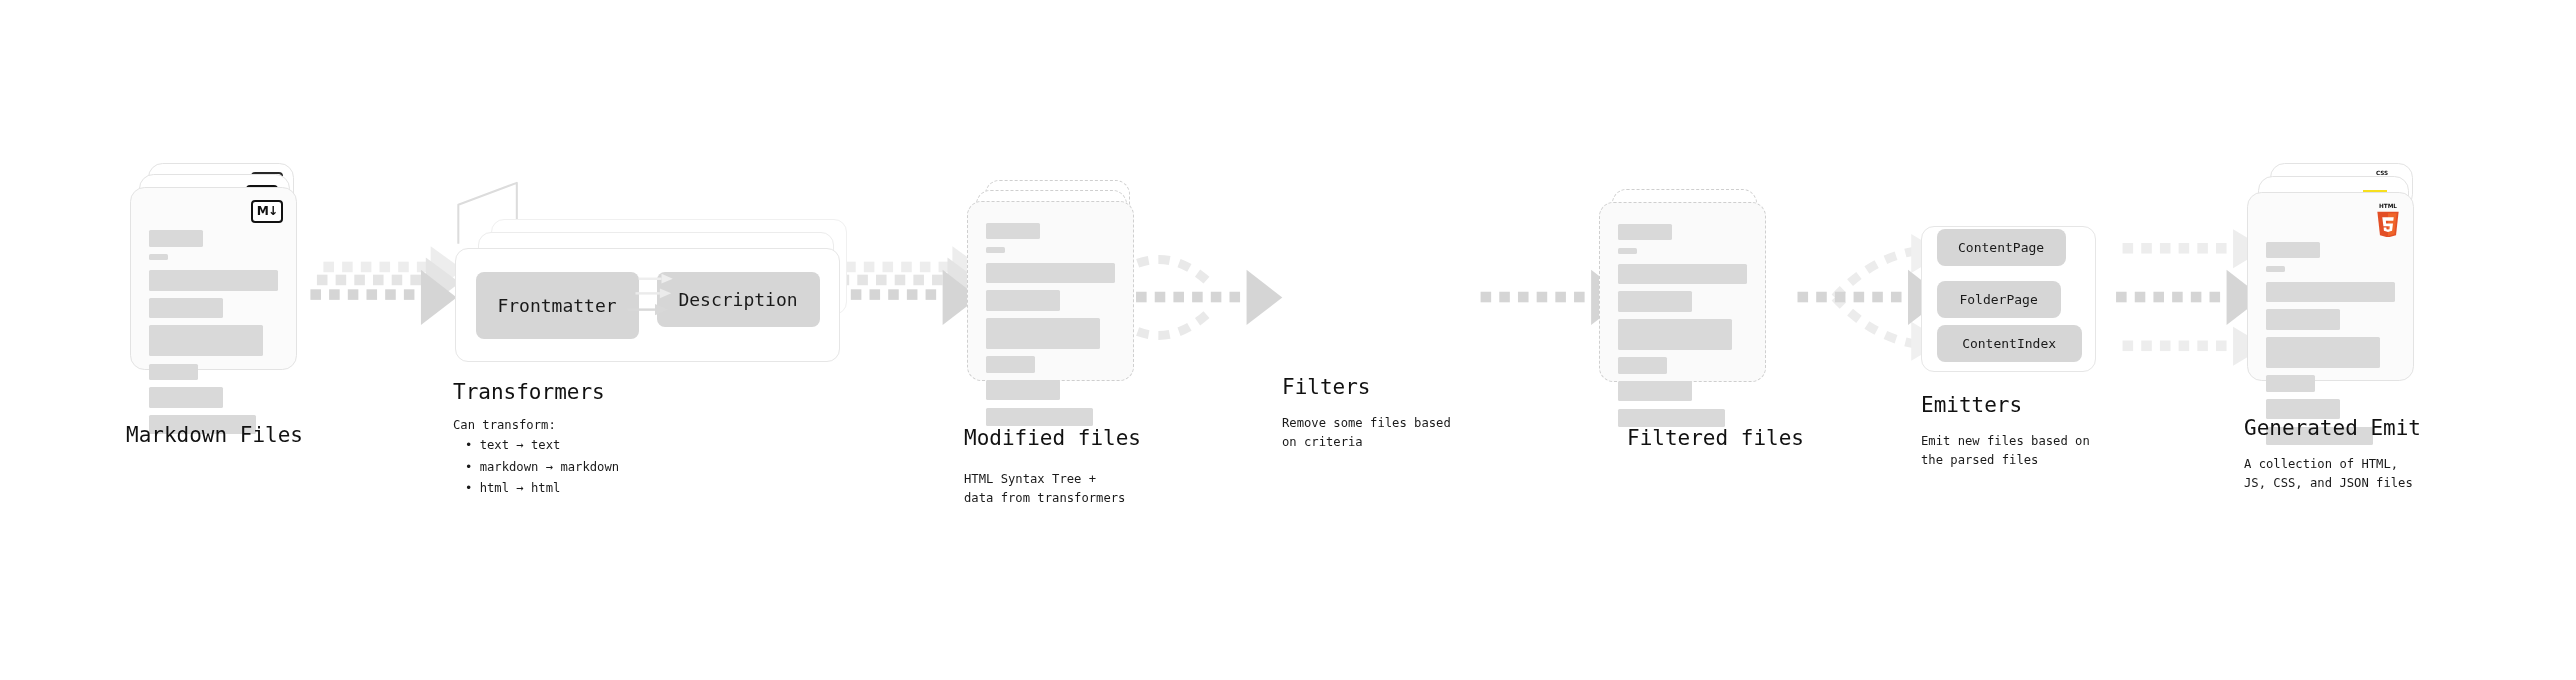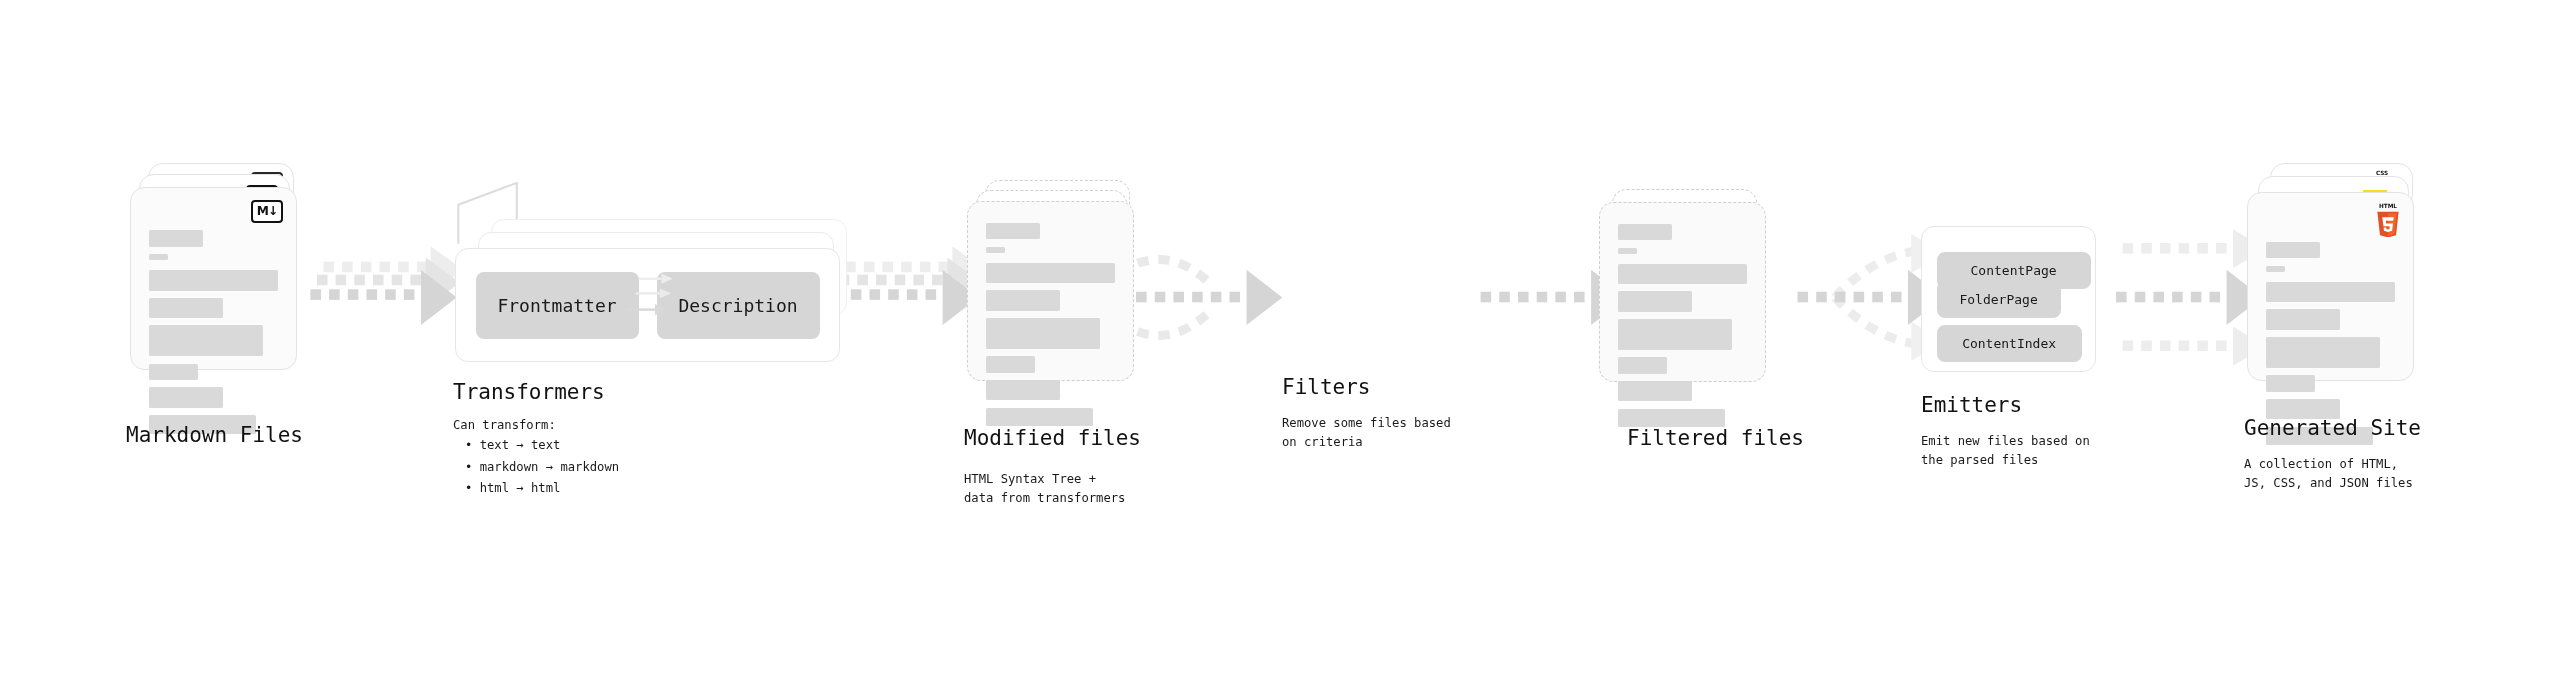--- a/index.html
+++ b/index.html
@@ -220,21 +220,21 @@
          border-color:#ececec;">
       <div class="pill" style="left:23px;top:18px;width:140px;height:60px;
            background:#e7e7e7;"></div>
       <div class="pill" style="right:23px;top:18px;width:140px;height:60px;
            background:#e7e7e7;"></div>
     </div>
     <div class="group" style="left:455px;top:248px;width:385px;height:114px;">
       <div class="pill" style="left:19.5px;top:23px;width:163px;height:67px;">
         <span>Frontmatter</span>
       </div>
-      <div class="pill" style="right:19.5px;top:23px;width:163px;height:67px;">
+      <div class="pill" style="right:19.5px;top:23px;width:163px;height:55px;">
         <span>Description</span>
       </div>
     </div>
   </div>
 
   <svg class="svg-layer" viewBox="0 0 3170 838" xmlns="http://www.w3.org/2000/svg">
     <g stroke="#eeeeee" stroke-width="3" fill="none">
       <path d="M786 343 L814 343"></path>
         <polygon points="814,337 828,343 814,349" fill="#eeeeee" stroke="none"></polygon>
     </g>
@@ -292,21 +292,21 @@
         <div class="bar" style="width:88%;height:31px;"></div>
         <div class="bar" style="width:38%;height:16.3px;"></div>
         <div class="bar" style="width:57%;height:20.3px;"></div>
         <div class="bar" style="width:83%;height:18.7px;"></div>
       </div>
     </div>
   </div>
   <div class="title" style="left:1594px;top:426px;margin-left:33px;">Filtered files</div>
 
   <div class="group" style="left:1921px;top:226px;width:175px;height:146px;">
-    <div class="pill" style="left:14.6px;top:25px;width:154px;height:37px;font-size:13px;">
+    <div class="pill" style="left:14.6px;top:2px;width:129px;height:37px;font-size:13px;">
       <span>ContentPage</span>
     </div>
     <div class="pill" style="left:14.6px;top:54px;width:124px;height:37px;font-size:13px;">
       <span>FolderPage</span>
     </div>
     <div class="pill" style="left:14.6px;top:98px;width:145px;height:37px;font-size:13px;">
       <span>ContentIndex</span>
     </div>
   </div>
   <div class="title" style="left:1921px;top:393px;">Emitters</div>
@@ -338,18 +338,18 @@
         <div class="bar" style="width:15%;height:6.5px;margin-bottom:9.8px;"></div>
         <div class="bar" style="width:100%;height:20.3px;"></div>
         <div class="bar" style="width:57%;height:20.3px;"></div>
         <div class="bar" style="width:88%;height:31px;"></div>
         <div class="bar" style="width:38%;height:16.3px;"></div>
         <div class="bar" style="width:57%;height:20.3px;"></div>
         <div class="bar" style="width:83%;height:18.7px;"></div>
       </div>
     </div>
   </div>
-  <div class="title" style="left:2244px;top:416px;">Generated Site</div>
+  <div class="title" style="left:2244px;top:416px;">Generated Emit</div>
   <div class="sub" style="left:2244px;top:455px;">A collection of HTML,
 JS, CSS, and JSON files</div>
 
 </div>
 
 
 </body></html>

